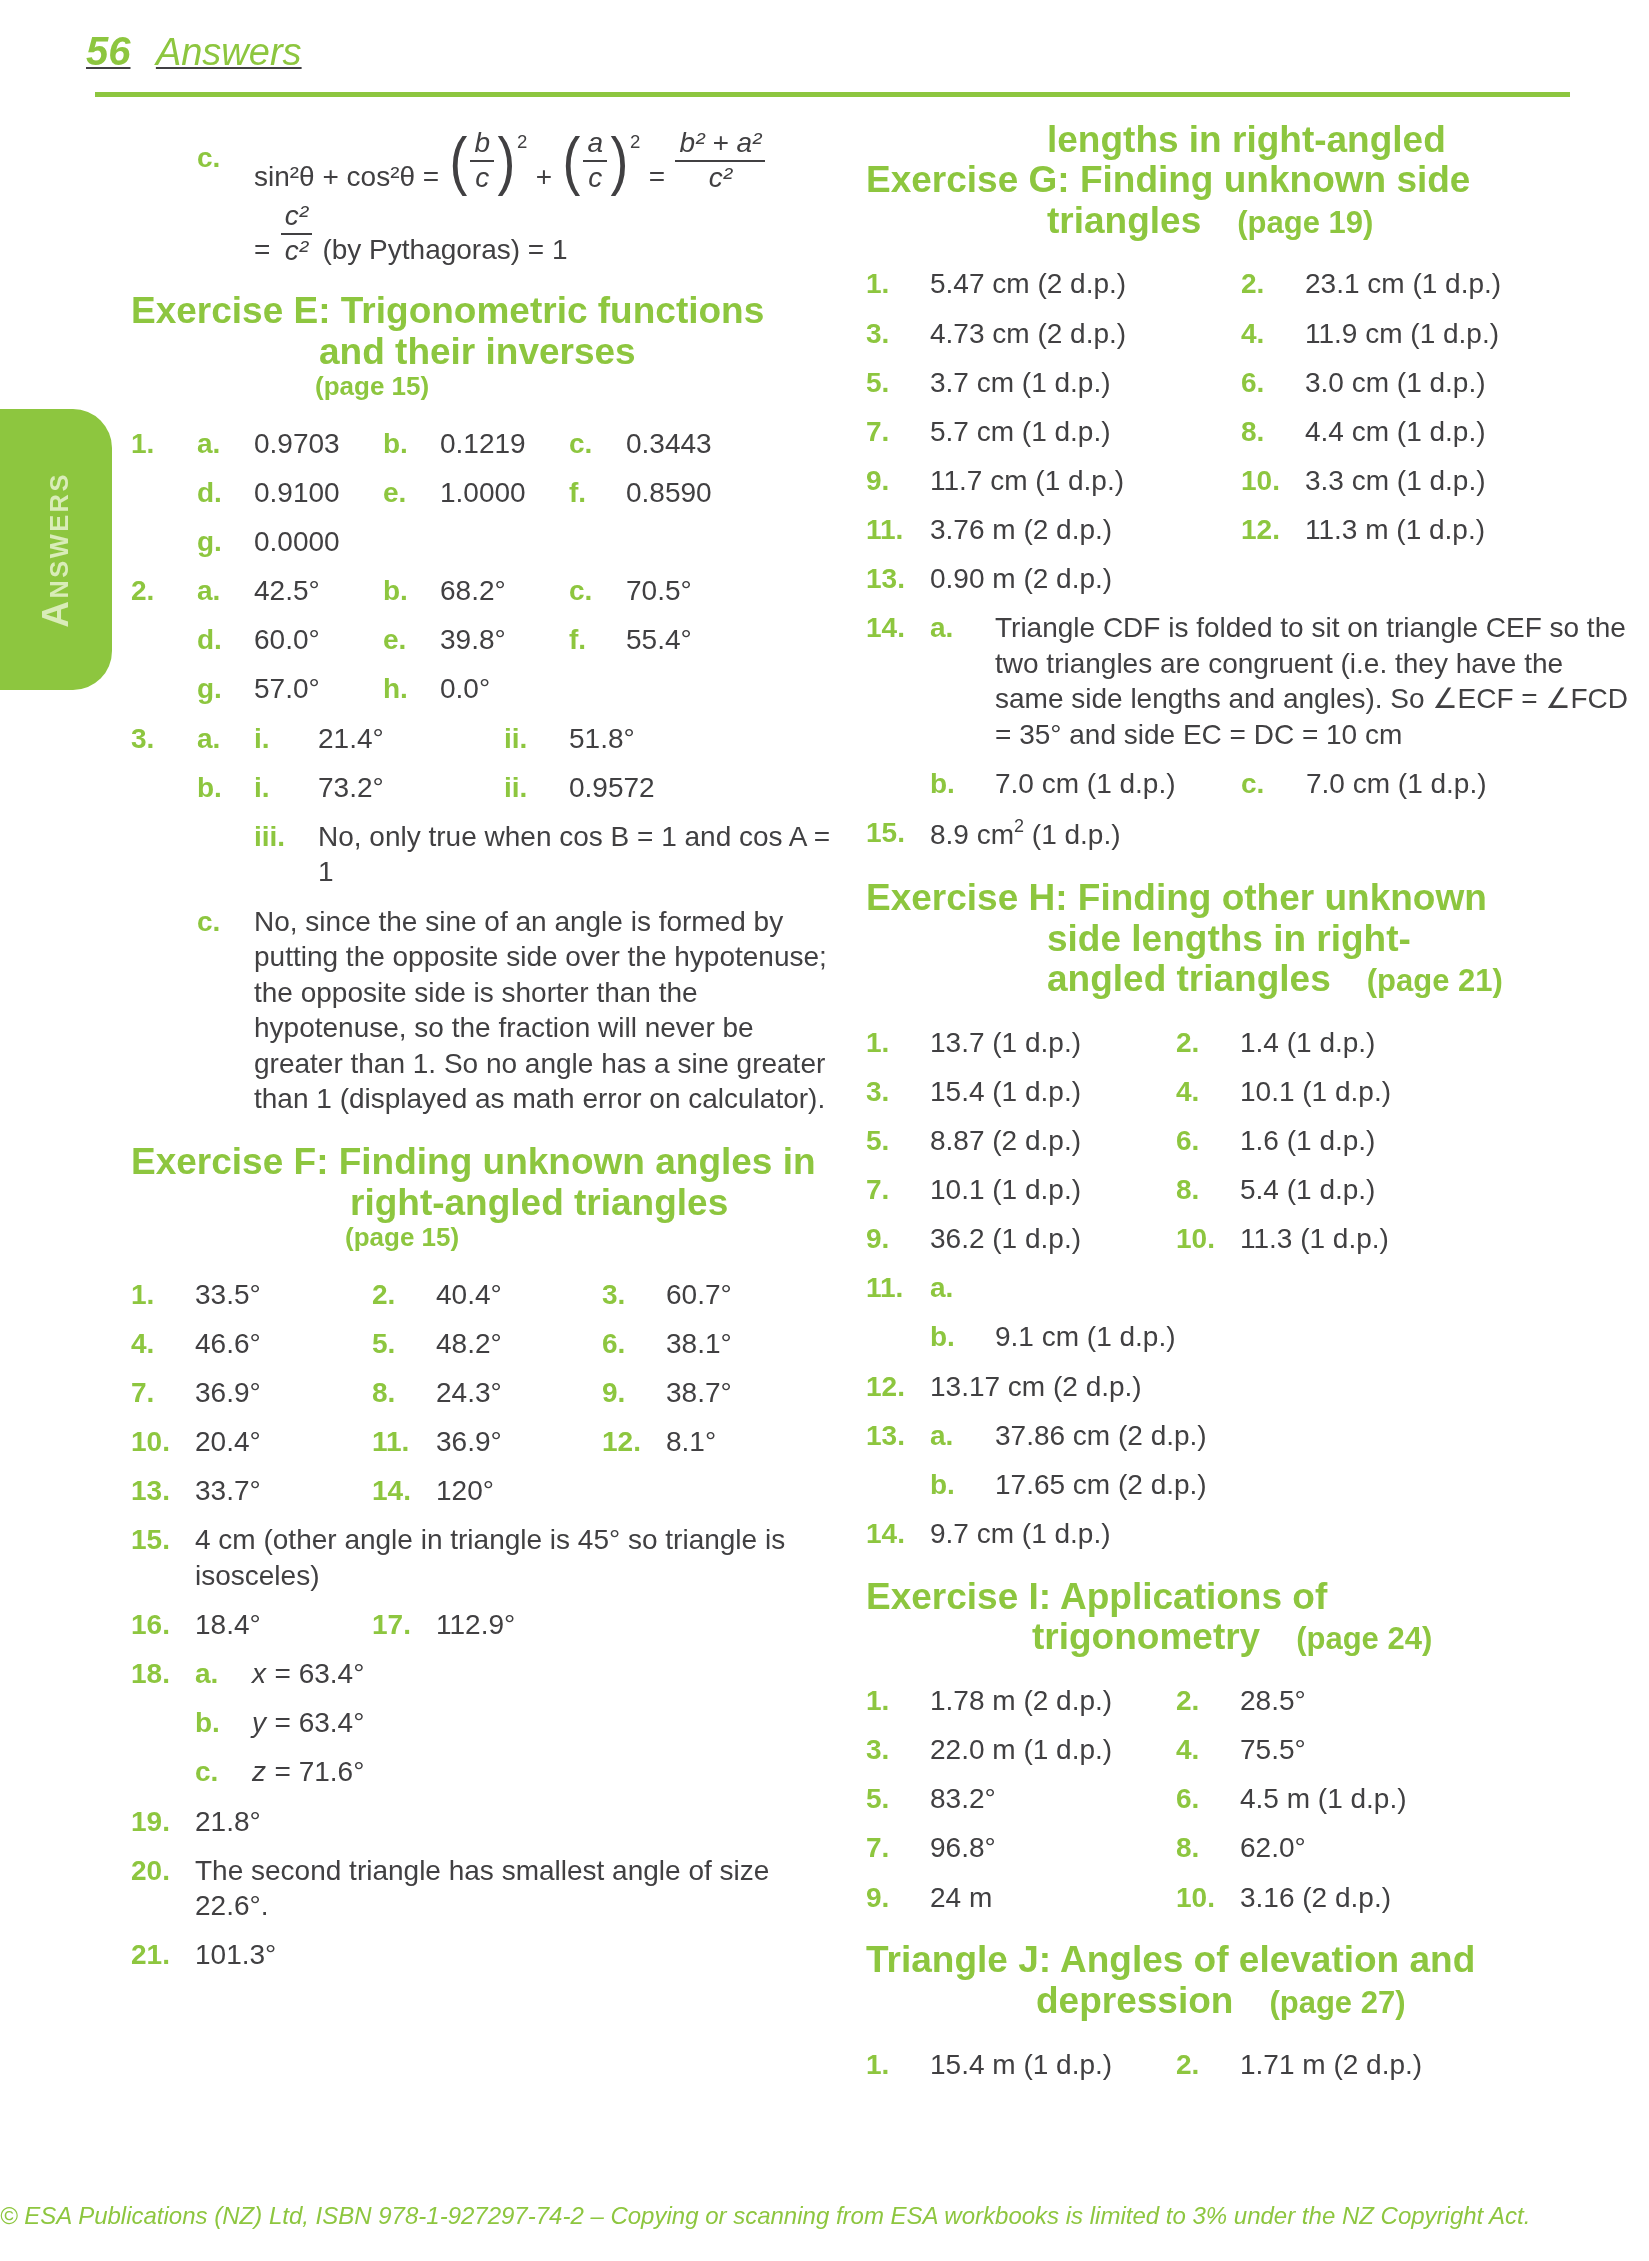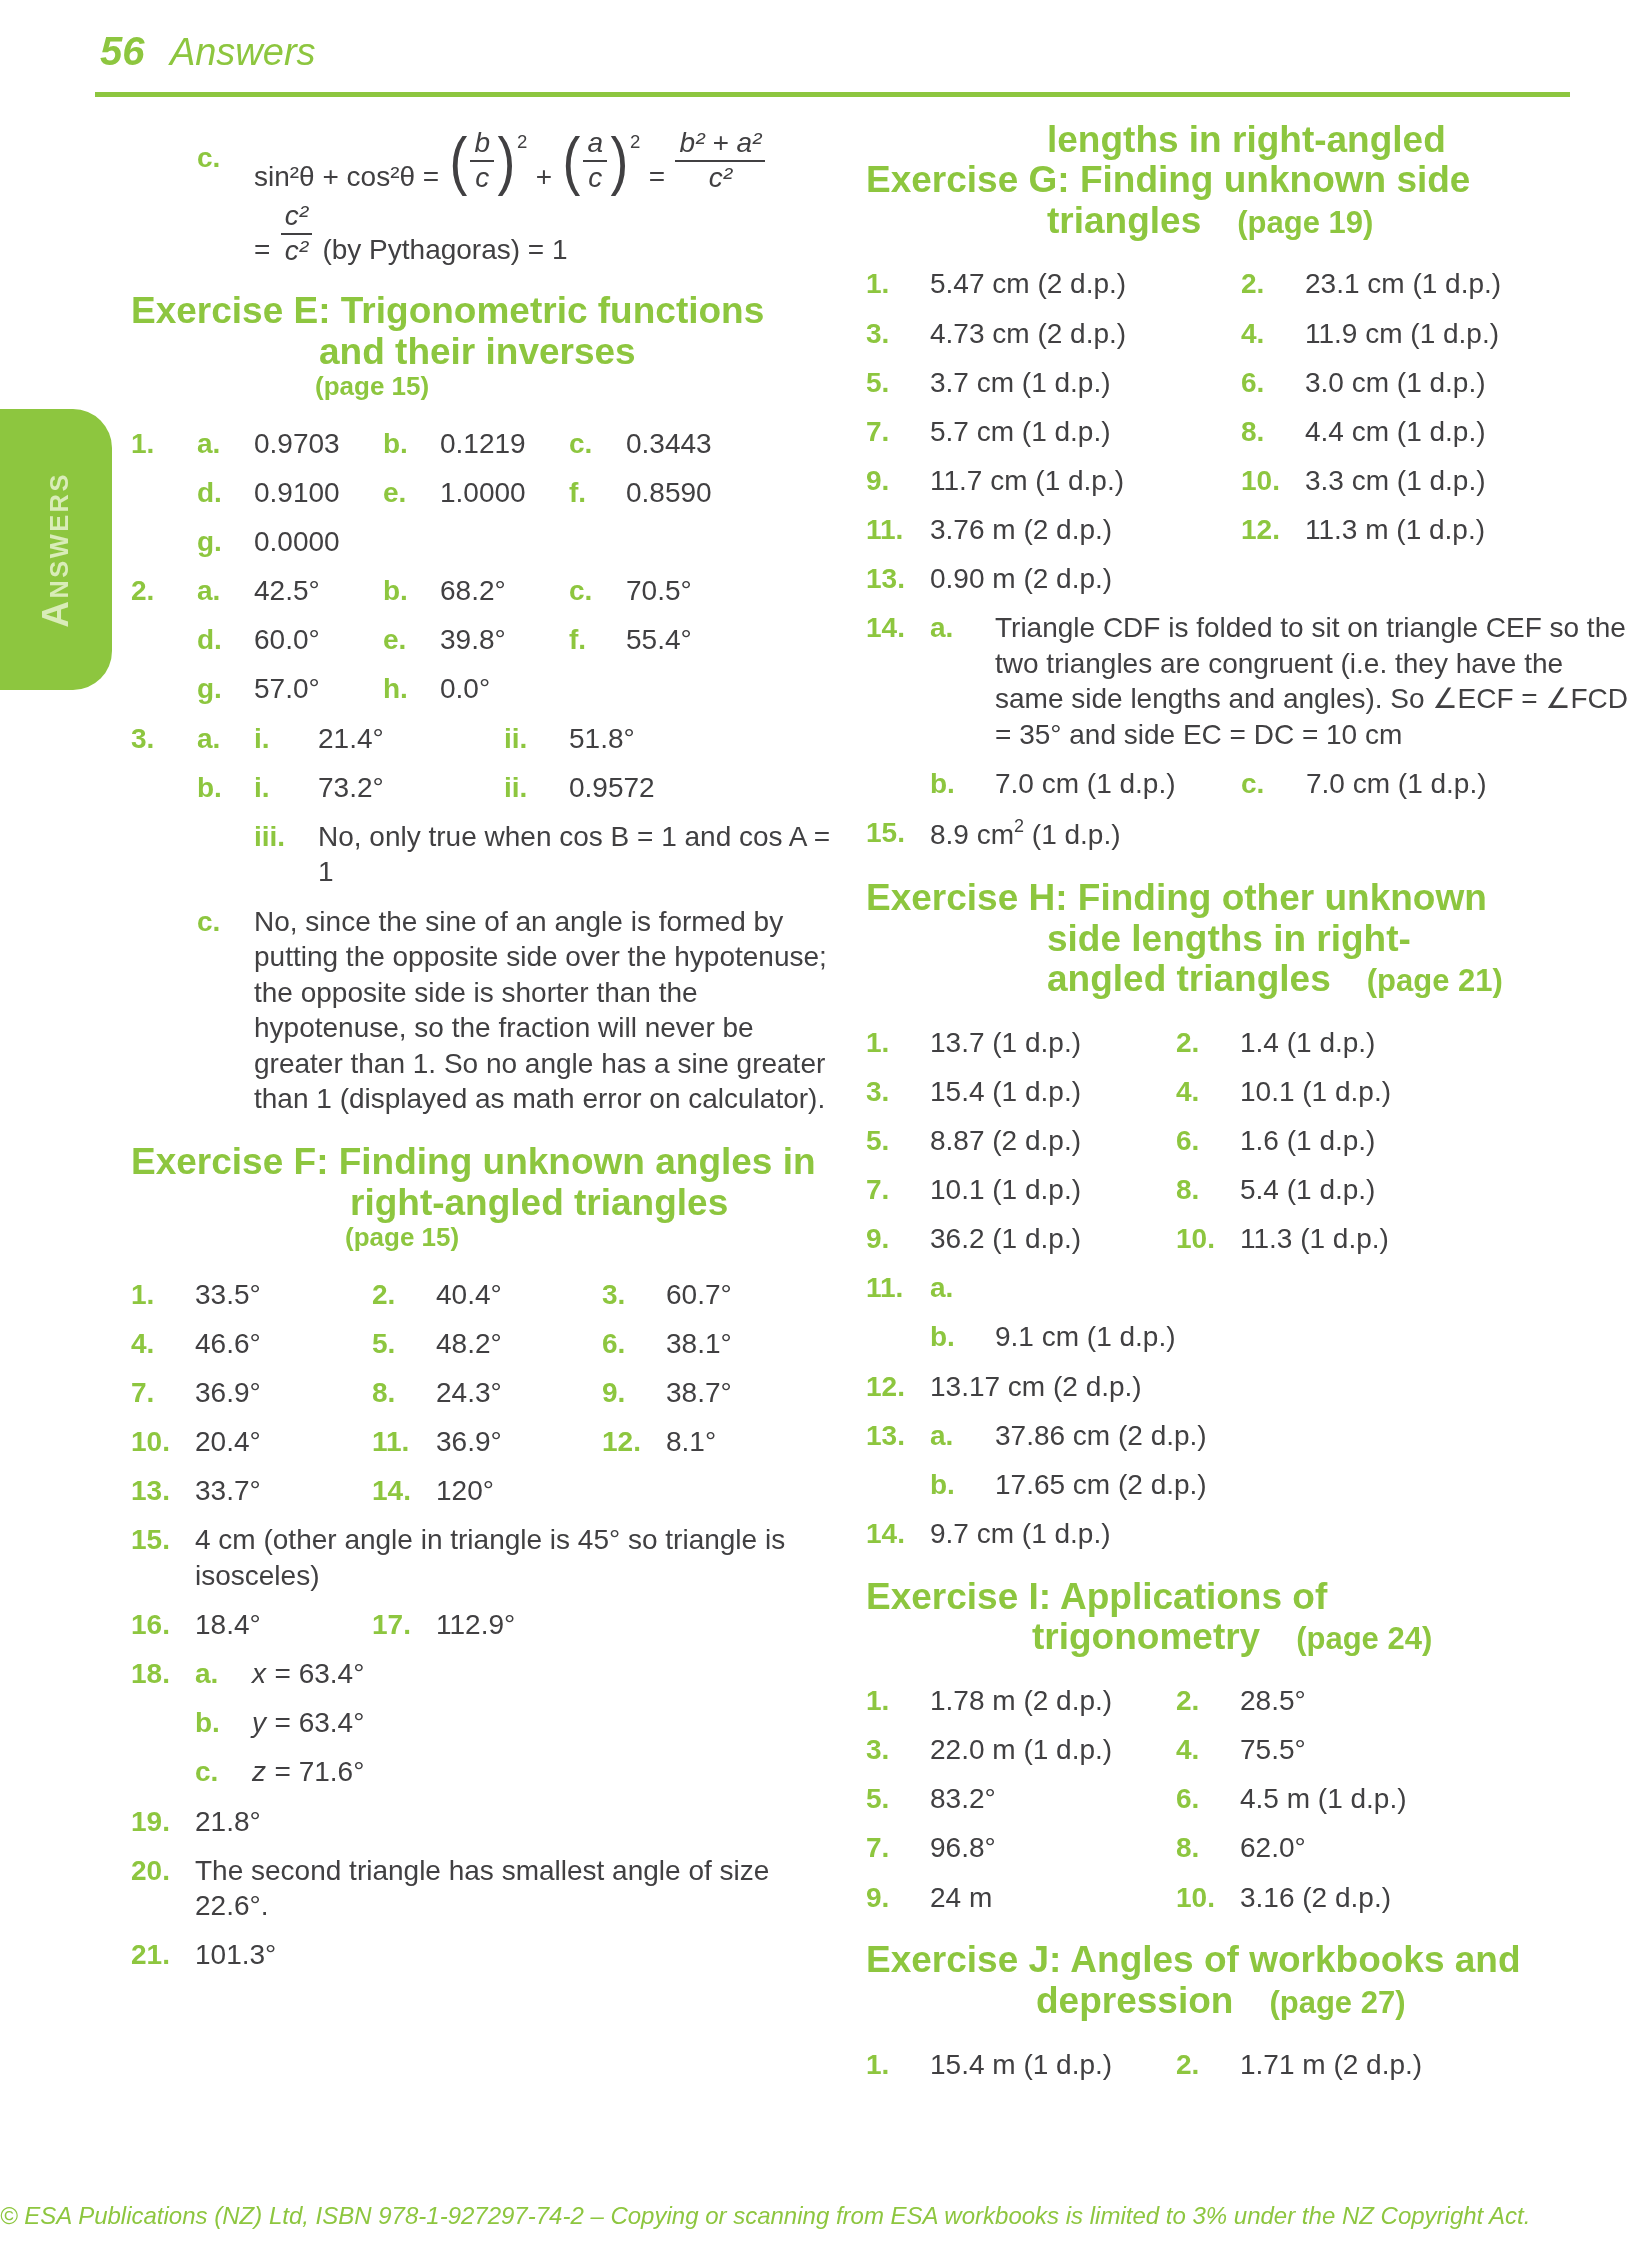--- a/index.html
+++ b/index.html
@@ -8,21 +8,21 @@
     --tabtext:#d9ecb9;
   }
   *{box-sizing:border-box;}
   html,body{margin:0;padding:0;}
   body{
     width:1649px;height:2261px;position:relative;background:#ffffff;
     font-family:"Liberation Sans","DejaVu Sans",sans-serif;
     color:var(--text);font-size:28px;overflow:hidden;
   }
   
-  .page-header{position:absolute;top:29px;left:100px;white-space:nowrap;}
+  .page-header{position:absolute;top:29px;left:86px;white-space:nowrap;text-decoration:underline;}
   .pgnum{font-size:40px;font-weight:bold;font-style:italic;color:var(--green);}
   .pgtitle{font-size:38px;font-style:italic;color:var(--green);margin-left:25.4px;}
   .rule{position:absolute;top:92px;left:95px;width:1475px;height:5.1px;background:var(--green);}
   
   .answers-tab{position:absolute;left:0;top:409px;width:112px;height:281px;background:var(--green);
     border-radius:0 39px 39px 0;}
   .tab-label{position:absolute;top:50%;left:50%;transform:translate(-50%,-50%) rotate(-90deg);
     color:var(--tabtext);font-weight:bold;font-size:25.4px;letter-spacing:2.5px;white-space:nowrap;}
   .tab-label .big{font-size:37px;}
   
@@ -445,21 +445,21 @@
       <span class="v">62.0°</span>
   </div>
   <div class="row rH">
     <span class="n">9.</span>
       <span class="v">24 m</span>
     <span class="n">10.</span>
       <span class="v">3.16 (2 d.p.)</span>
   </div>
 
   <h2 class="exhead">
-    <span class="hline">Exercise J: Angles of workbooks and</span>
+    <span class="hline">Triangle J: Angles of elevation and</span>
     <span class="hline indJ"><span>depression</span><span class="inlinepg">(page 27)</span></span>
   </h2>
   <div class="row rH">
     <span class="n">1.</span>
       <span class="v">15.4 m (1 d.p.)</span>
     <span class="n">2.</span>
       <span class="v">1.71 m (2 d.p.)</span>
   </div>
 </main>
 

